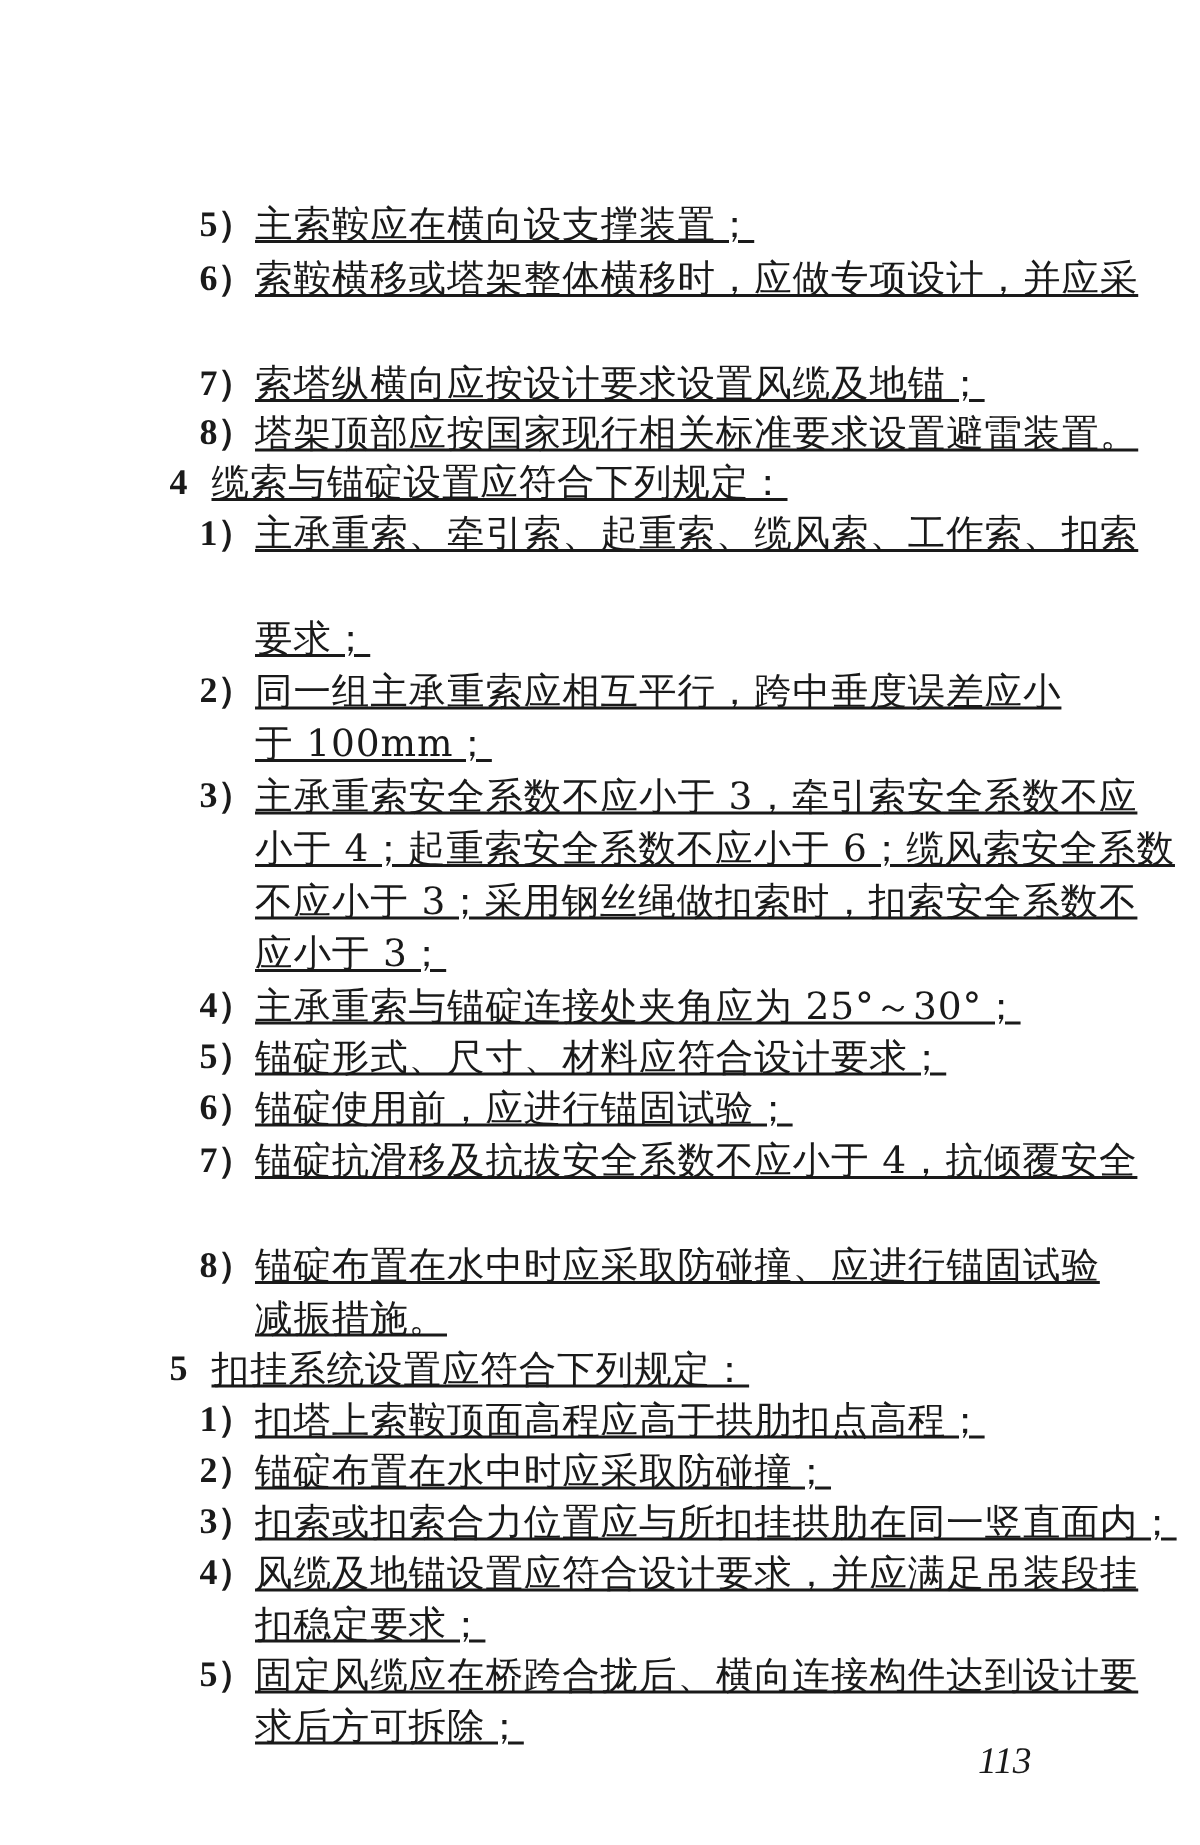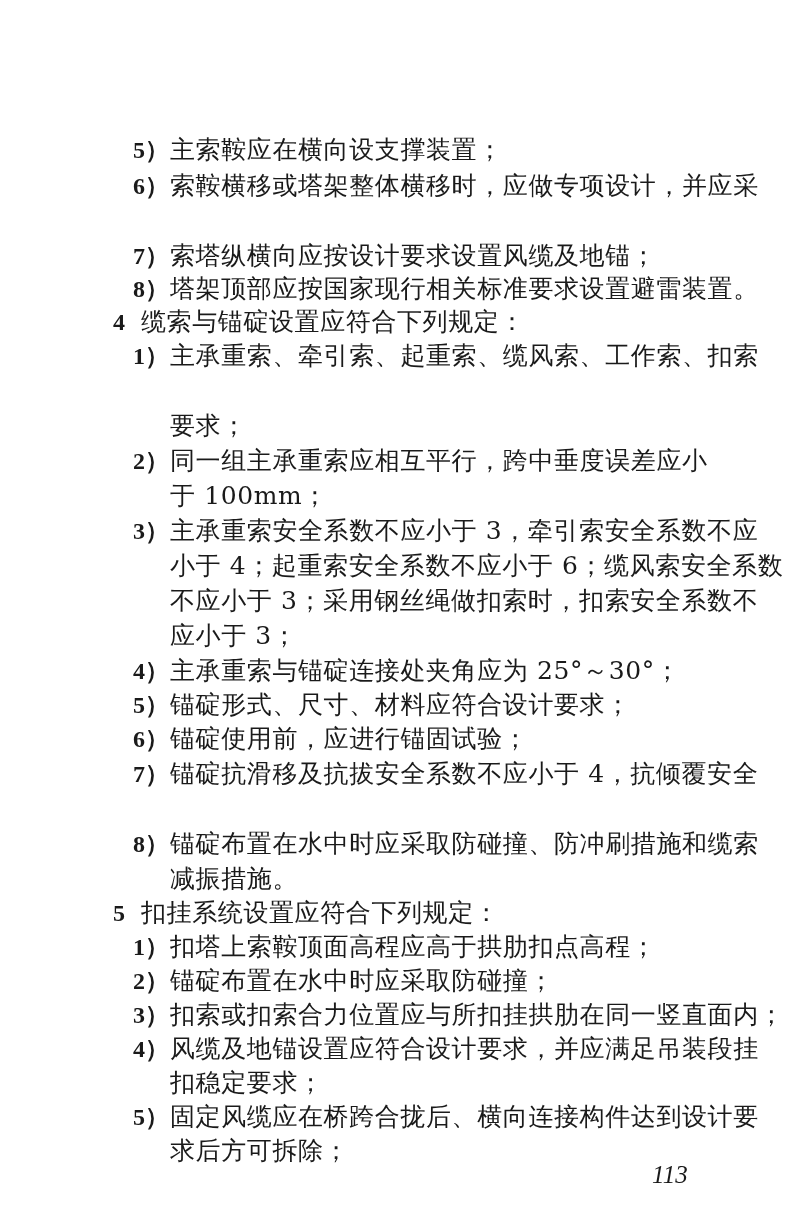--- a/index.html
+++ b/index.html
@@ -4,21 +4,21 @@
   <style>
     html, body { margin: 0; padding: 0; background: #ffffff; }
     body {
       width: 800px; height: 1230px; position: relative; overflow: hidden;
       font-family: "DejaVu Serif", "Liberation Serif", serif;
       color: #1a1a1a;
     }
     .page { position: absolute; left: 0; top: 0; width: 800px; height: 1230px; }
     .line {
       position: absolute; white-space: nowrap;
-      font-size: 25px; line-height: 30px; letter-spacing: 0.6px;
+      font-size: 25px; line-height: 30px; letter-spacing: 0.6px; text-decoration: underline;
     }
     .num {
       position: absolute; font-weight: bold; font-size: 24px; line-height: 30px;
       font-family: "Liberation Serif", "DejaVu Serif", serif;
     }
     .item-num { left: 133px; }
     .head-num { left: 113px; }
     .item-text { left: 170px; }
     .head-text { left: 141px; }
     .pagenum {
@@ -67,21 +67,21 @@
   <span class="num item-num" style="top:690px">5）</span>
   <span class="line item-text" style="top:690px">锚碇形式、尺寸、材料应符合设计要求；</span>
 
   <span class="num item-num" style="top:724px">6）</span>
   <span class="line item-text" style="top:724px">锚碇使用前，应进行锚固试验；</span>
 
   <span class="num item-num" style="top:759px">7）</span>
   <span class="line item-text" style="top:759px">锚碇抗滑移及抗拔安全系数不应小于 4，抗倾覆安全</span>
 
   <span class="num item-num" style="top:829px">8）</span>
-  <span class="line item-text" style="top:829px">锚碇布置在水中时应采取防碰撞、防冲刷措施和缆索</span>
+  <span class="line item-text" style="top:829px">锚碇布置在水中时应采取防碰撞、应进行锚固试验</span>
   <span class="line item-text" style="top:864px">减振措施。</span>
 
   <span class="num head-num" style="top:898px">5</span>
   <span class="line head-text" style="top:898px">扣挂系统设置应符合下列规定：</span>
 
   <span class="num item-num" style="top:932px">1）</span>
   <span class="line item-text" style="top:932px">扣塔上索鞍顶面高程应高于拱肋扣点高程；</span>
 
   <span class="num item-num" style="top:966px">2）</span>
   <span class="line item-text" style="top:966px">锚碇布置在水中时应采取防碰撞；</span>

